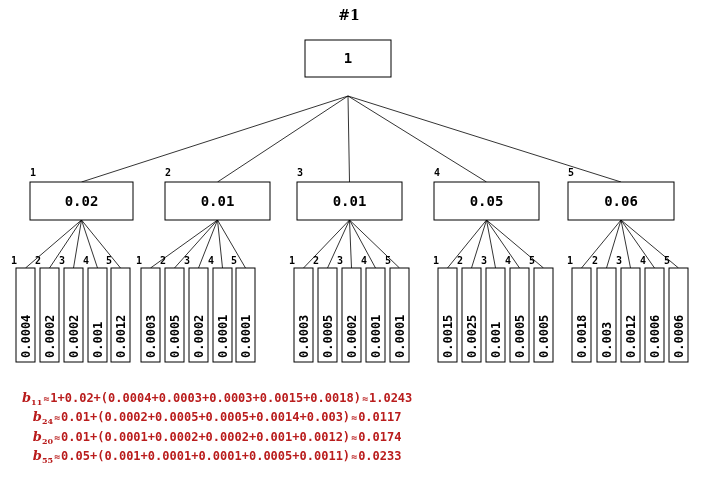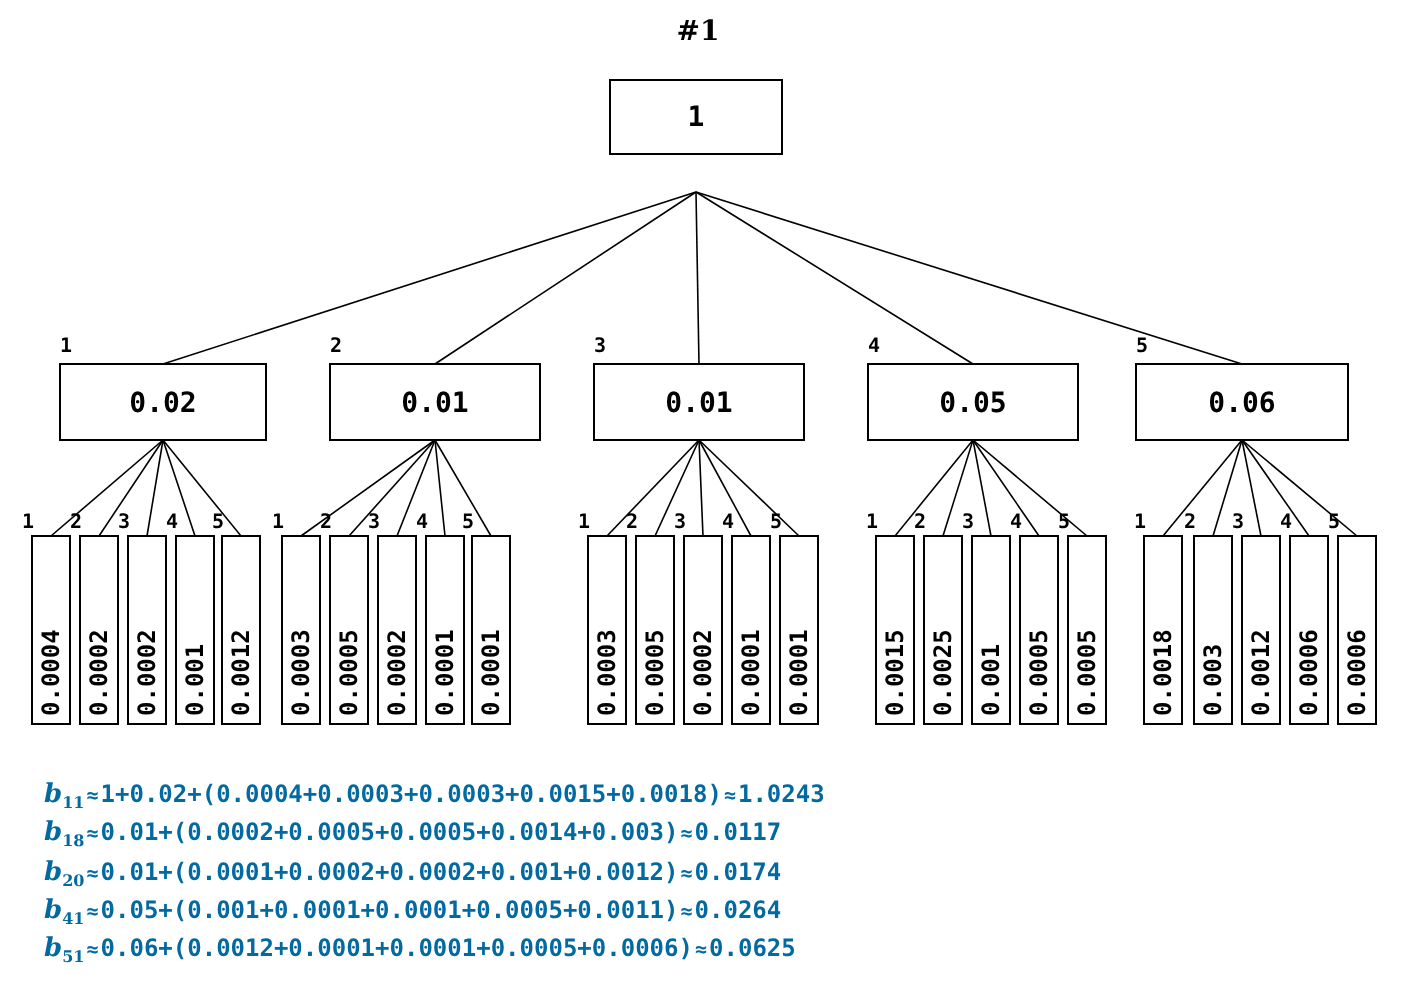--- a/index.html
+++ b/index.html
@@ -7,21 +7,21 @@
     #canvas { position: absolute; left: 0; top: 0; }
     .lbl { font-family: "DejaVu Sans Mono", "Liberation Mono", monospace; font-weight: bold; fill: #000; }
     .title { font-family: "DejaVu Serif", "Liberation Serif", serif; font-weight: bold; font-size: 14px; }
     .nodeval { font-size: 14px; }
     .idx { font-size: 10px; }
     .leafval { font-size: 12px; }
     .box { fill: #fff; stroke: #000; stroke-width: 1; }
     .edge { stroke: #000; stroke-width: 0.8; }
     .formulas { position: absolute; left: 22px; top: 388px; }
     .fline { height: 19.3px; line-height: 19.3px; white-space: nowrap;
-             font-family: "DejaVu Sans Mono", "Liberation Mono", monospace; font-weight: bold; font-size: 12px; color: #0369a1; }
+             font-family: "DejaVu Sans Mono", "Liberation Mono", monospace; font-weight: bold; font-size: 12px; color: #b91c1c; text-align: center; }
     .fvar { font-family: "DejaVu Serif", "Liberation Serif", serif; font-style: italic; font-weight: bold; font-size: 13px; }
     .fsub { font-family: "DejaVu Serif", "Liberation Serif", serif; font-size: 8px; font-weight: bold; vertical-align: -3px; }
     .fapprox { font-size: 10px; margin: 0 1px; }
   </style>
 </head>
 <body>
 
 <svg id="canvas" width="705" height="492" xmlns="http://www.w3.org/2000/svg">
   <text class="lbl title" x="349" y="20" text-anchor="middle">#1</text>
   <g id="edges">
@@ -162,24 +162,21 @@
         <text x="682.5" y="358" class="lbl leafval" transform="rotate(-90 682.5 358)">0.0006</text>
       </g>
     </g>
 </svg>
 
 <div class="formulas">
   <div class="fline">
     <span class="fvar">b</span><span class="fsub">11</span><span class="fapprox">≈</span><span>1+0.02+(0.0004+0.0003+0.0003+0.0015+0.0018)</span><span class="fapprox">≈</span><span>1.0243</span>
   </div>
   <div class="fline">
-    <span class="fvar">b</span><span class="fsub">18</span><span class="fapprox">≈</span><span>0.01+(0.0002+0.0005+0.0005+0.0014+0.003)</span><span class="fapprox">≈</span><span>0.0117</span>
+    <span class="fvar">b</span><span class="fsub">24</span><span class="fapprox">≈</span><span>0.01+(0.0002+0.0005+0.0005+0.0014+0.003)</span><span class="fapprox">≈</span><span>0.0117</span>
   </div>
   <div class="fline">
     <span class="fvar">b</span><span class="fsub">20</span><span class="fapprox">≈</span><span>0.01+(0.0001+0.0002+0.0002+0.001+0.0012)</span><span class="fapprox">≈</span><span>0.0174</span>
   </div>
   <div class="fline">
-    <span class="fvar">b</span><span class="fsub">41</span><span class="fapprox">≈</span><span>0.05+(0.001+0.0001+0.0001+0.0005+0.0011)</span><span class="fapprox">≈</span><span>0.0264</span>
-  </div>
-  <div class="fline">
-    <span class="fvar">b</span><span class="fsub">51</span><span class="fapprox">≈</span><span>0.06+(0.0012+0.0001+0.0001+0.0005+0.0006)</span><span class="fapprox">≈</span><span>0.0625</span>
+    <span class="fvar">b</span><span class="fsub">55</span><span class="fapprox">≈</span><span>0.05+(0.001+0.0001+0.0001+0.0005+0.0011)</span><span class="fapprox">≈</span><span>0.0233</span>
   </div>
 </div>
 
 </body></html>

